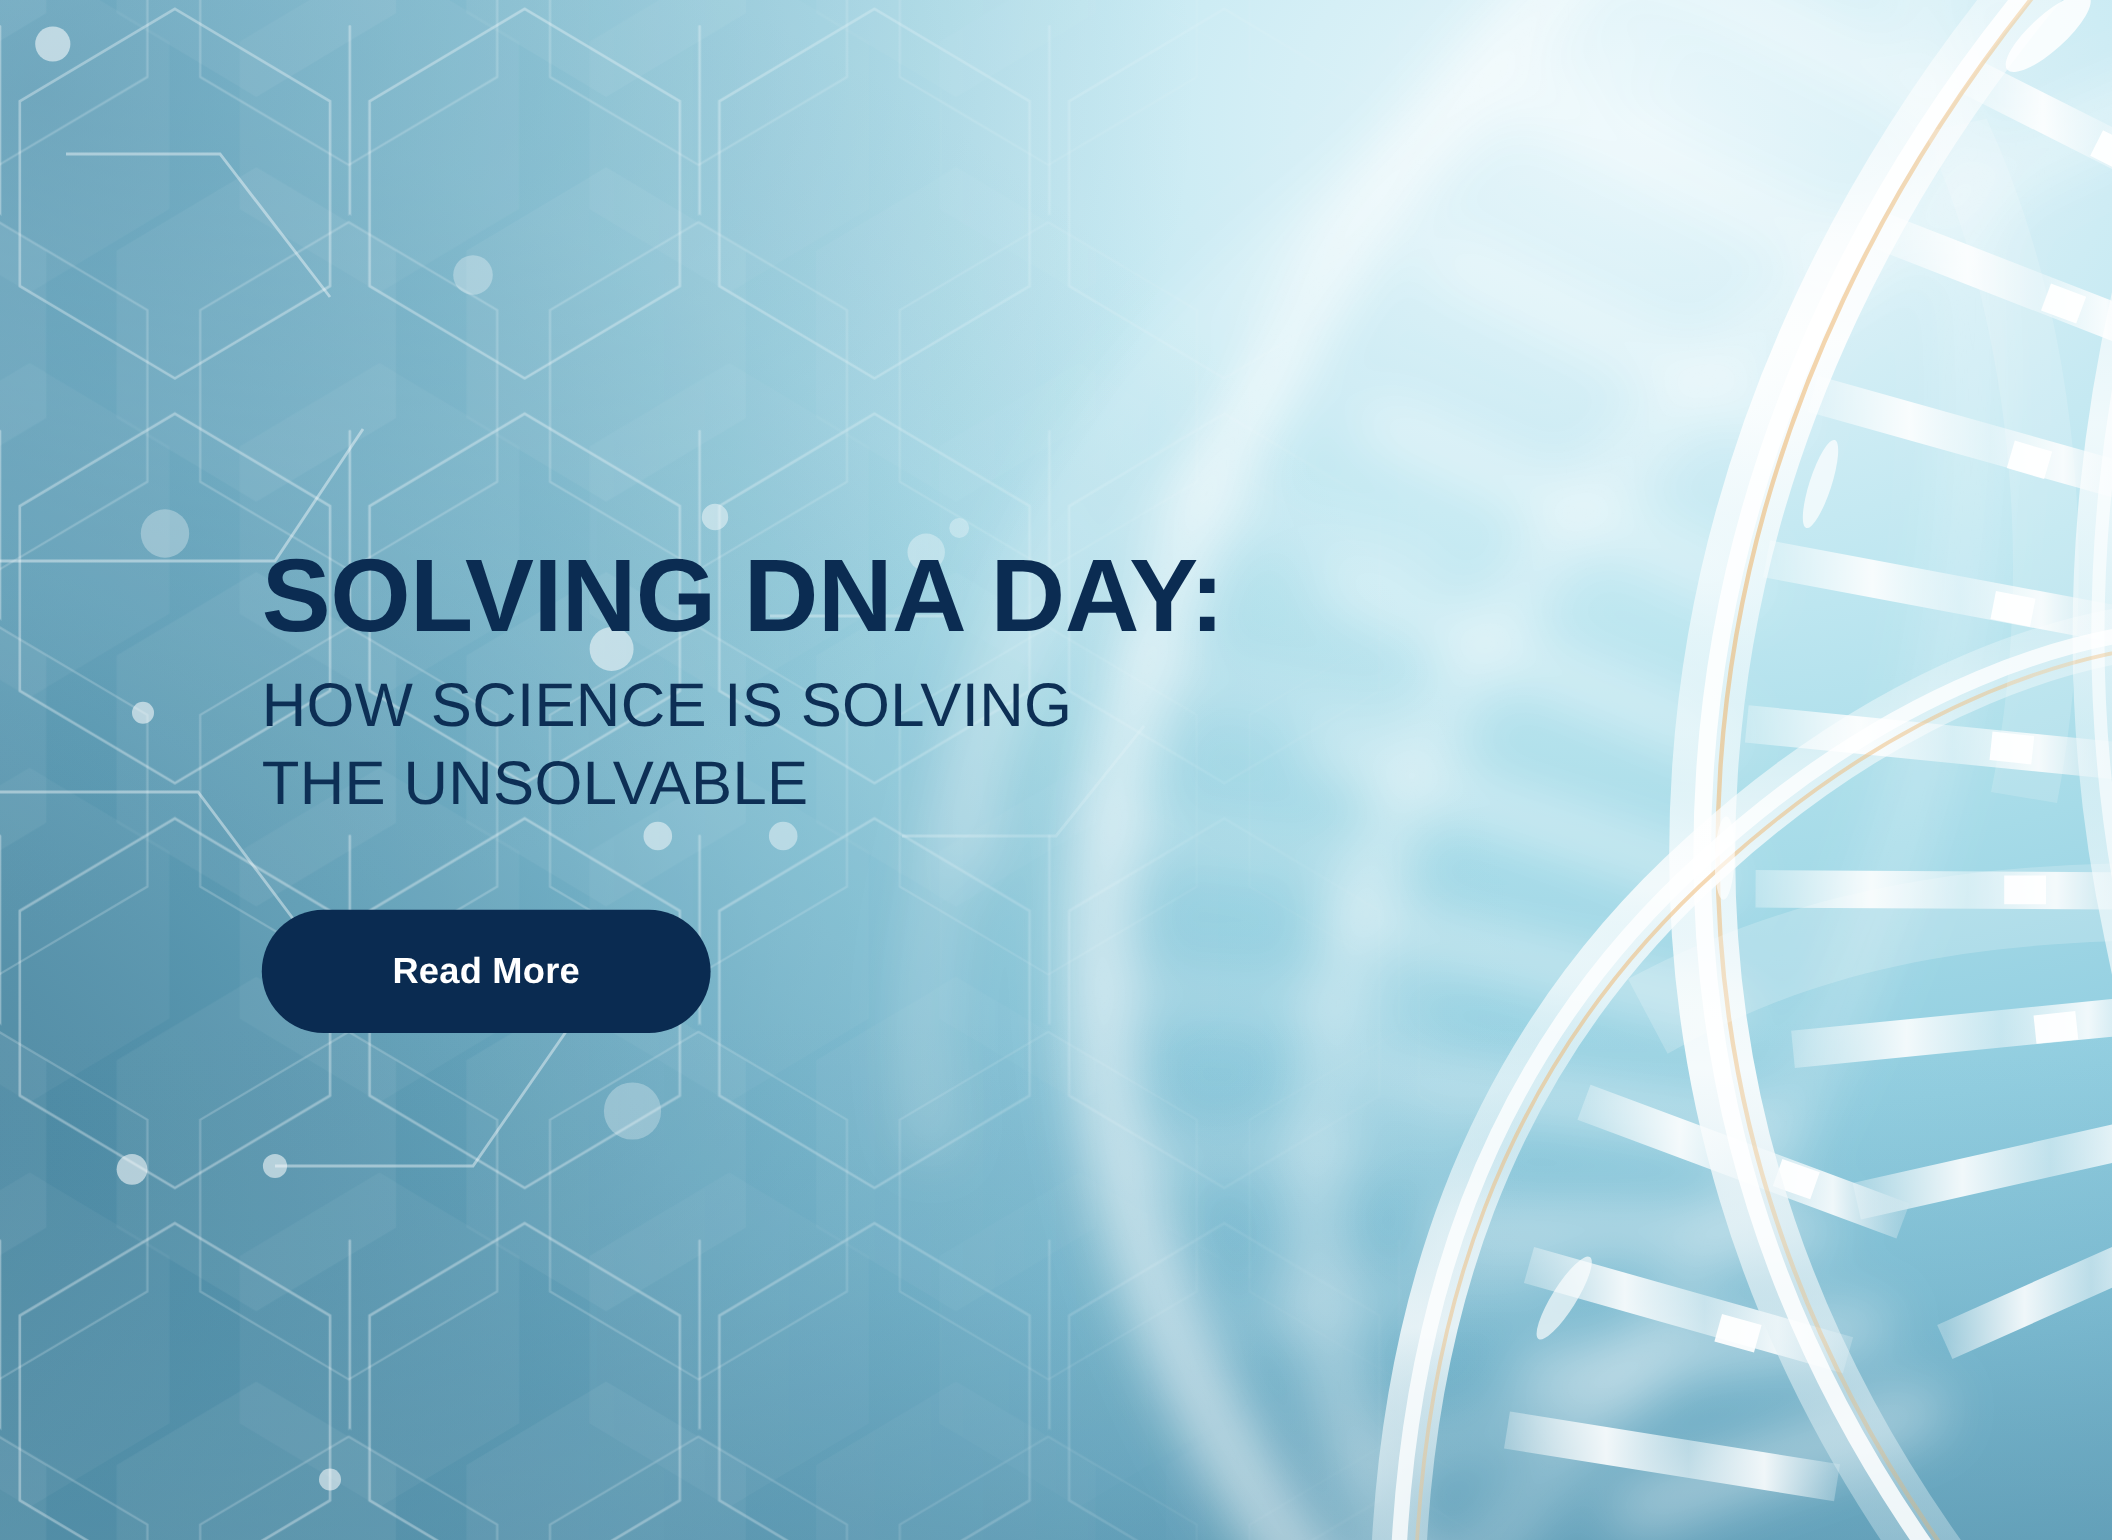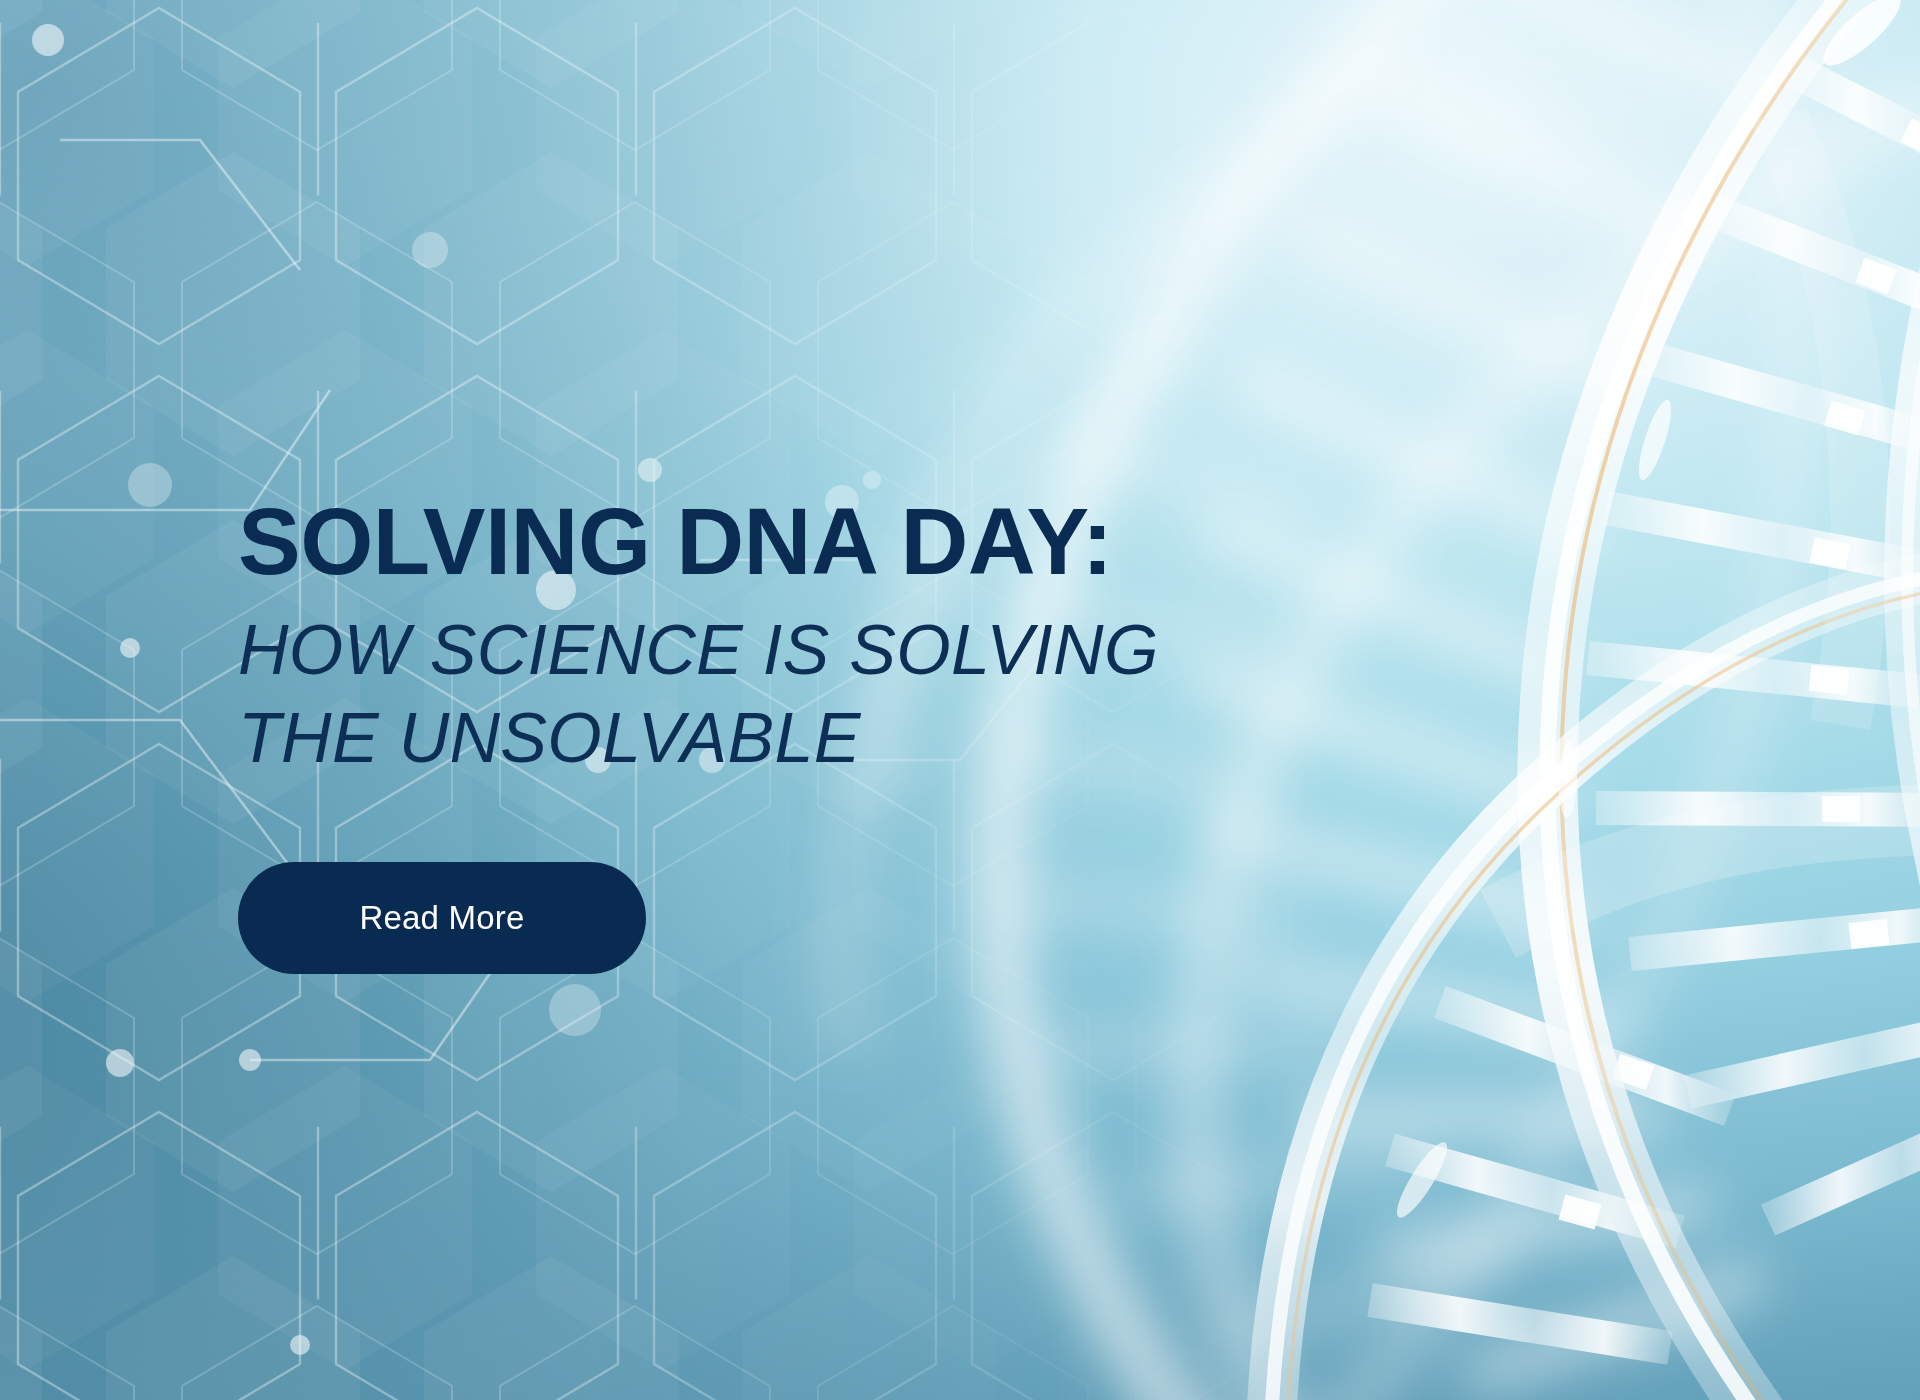--- a/index.html
+++ b/index.html
@@ -99,44 +99,43 @@
     font-size:94px;
     line-height:0.98;
     font-weight:800;
     letter-spacing:-0.5px;
     color:#0b2c52;
     white-space:nowrap;
   }
 
   .subhead {
     margin-top:18px;
-    font-size:70px;
+    font-size:56px;
     line-height:1.26;
     font-weight:400;
     letter-spacing:0.3px;
     color:#0d2f55;
-    font-style:italic;
   }
   .subhead .sub-line { display:block; white-space:nowrap; }
 
   .cta-wrap { margin-top:80px; }
 
   .cta-button {
     display:inline-flex;
     align-items:center;
     justify-content:center;
     width:408px;
     height:112px;
     border:none;
     border-radius:56px;
     background:#0a2b51;
     color:#ffffff;
     font-family:"Liberation Sans", sans-serif;
     font-size:33px;
-    font-weight:400;
+    font-weight:700;
     letter-spacing:0.2px;
     cursor:pointer;
   }
 </style>
 </head>
 <body>
 
 <div class="banner">
 
   <div class="bg-base"></div>

